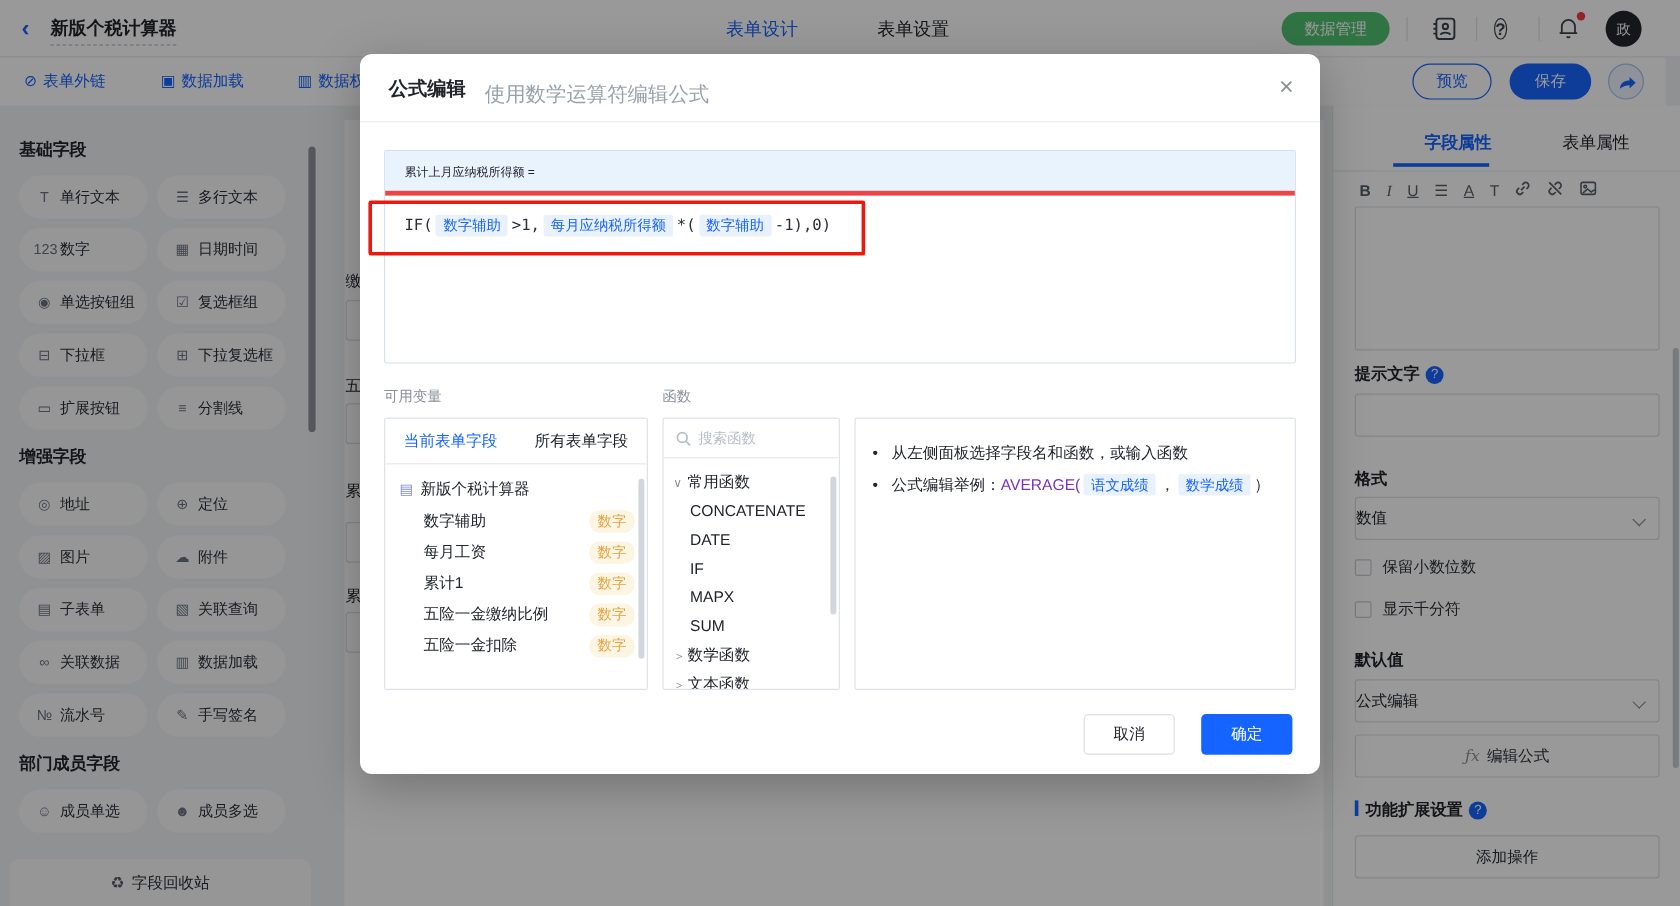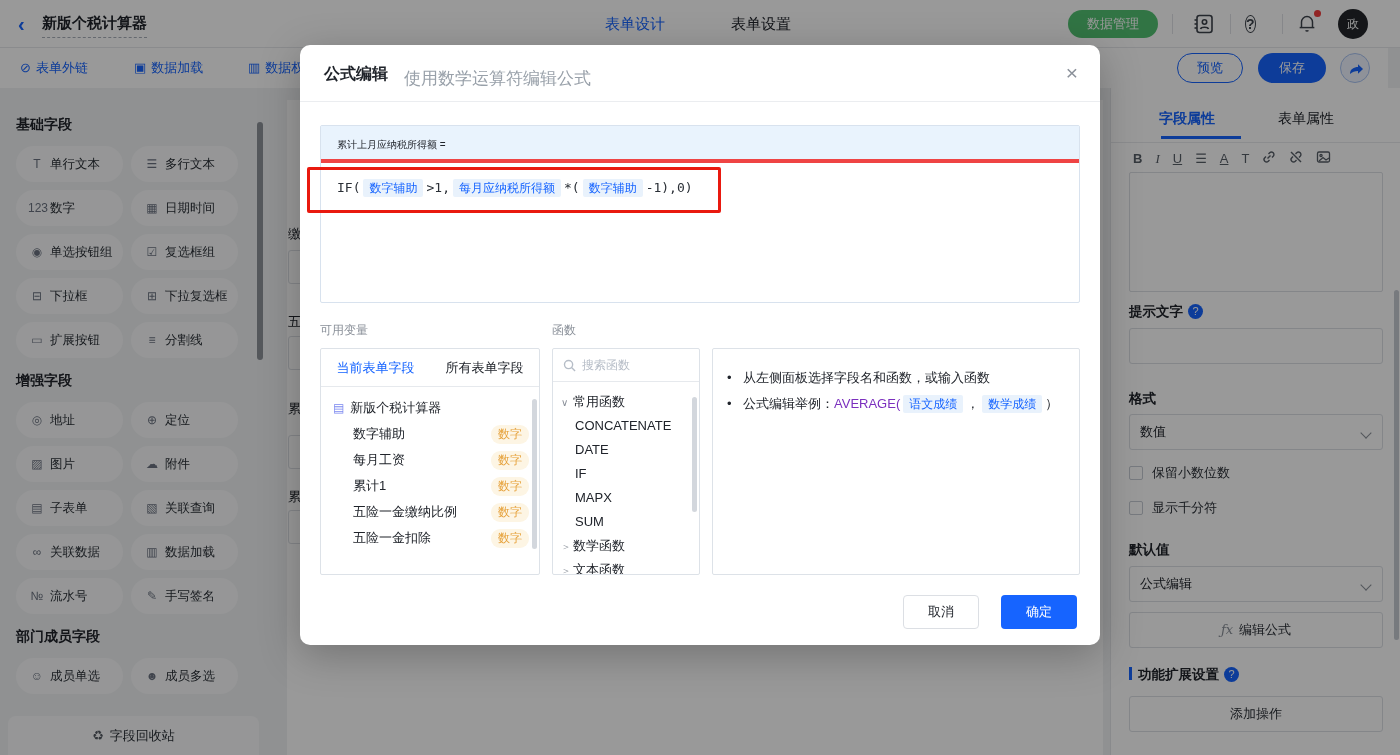--- a/index.html
+++ b/index.html
@@ -50,21 +50,21 @@
   .ptab.active { color:#1664ff; font-weight:bold; }
   .ptab-bar { position:absolute; left:50px; top:48px; width:80px; height:3px; background:#1664ff; }
   .props-divider { position:absolute; left:0; top:54px; width:290px; height:1px; background:#e8eaed; }
   .rt-toolbar { position:absolute; left:22px; top:62px; width:250px; display:flex; gap:13px; align-items:center; color:#585f68; font-size:13px; }
   .rt-btn { cursor:pointer; }
   .rt-btn.b { font-weight:bold; } .rt-btn.i { font-style:italic; font-family:"Liberation Serif",serif; } .rt-btn.u { text-decoration:underline; } .rt-btn.a { text-decoration:underline; }
   .rt-area { position:absolute; left:18px; top:84px; width:254px; height:120px; border:1px solid #dcdfe5; border-radius:2px; }
   .plabel { position:absolute; left:18px; font-size:13.5px; font-weight:bold; color:#20242b; }
   .qbadge { display:inline-block; width:15px; height:15px; background:#1664ff; color:#fff; border-radius:50%; font-size:11px; font-weight:normal; text-align:center; line-height:15px; margin-left:5px; vertical-align:1px; }
   .pinput { position:absolute; left:18px; width:254px; height:36px; border:1px solid #dcdfe5; border-radius:3px; background:#fff; font-size:13px; padding:0 10px; color:#20242b; font-family:"Liberation Sans",sans-serif; }
-  .pselect { position:absolute; left:18px; width:254px; height:36px; border:1px solid #dcdfe5; border-radius:3px; background:#fff; font-size:13px; line-height:34px; padding-left:10px; cursor:pointer; }
+  .pselect { position:absolute; left:18px; width:254px; height:36px; border:1px solid #dcdfe5; border-radius:3px; background:#fff; font-size:13px; line-height:34px; cursor:pointer; }
   .chev { position:absolute; right:12px; top:14px; width:8px; height:8px; border-right:1.5px solid #8a9099; border-bottom:1.5px solid #8a9099; transform:rotate(45deg); }
   .pcheck { position:absolute; left:18px; font-size:13px; color:#2a2f36; display:flex; align-items:center; cursor:pointer; }
   .cbox { width:14px; height:14px; border:1px solid #c6ccd4; border-radius:2px; background:#fff; margin-right:9px; }
   .pbutton { position:absolute; left:18px; width:254px; height:36px; border:1px solid #dcdfe5; border-radius:3px; background:#fff; font-size:13px; text-align:center; line-height:34px; color:#2a2f36; cursor:pointer; }
   .fx { color:#8a9099; font-family:"DejaVu Serif",serif; font-style:italic; margin-right:6px; }
   .sect-head { position:absolute; left:18px; font-size:13.5px; font-weight:bold; }
   .sect-bar { display:inline-block; width:3px; height:13px; background:#1664ff; margin-right:6px; vertical-align:-1px; }
   .props-thumb { position:absolute; left:283px; top:202px; width:5px; height:350px; background:#c7ccd3; border-radius:3px; }
 
   
@@ -266,22 +266,22 @@
   <div class="stub-input" style="top:150px"></div>
   <span class="stub-label" style="top:213px">五</span>
   <div class="stub-input" style="top:236px"></div>
   <span class="stub-label" style="top:300px">累</span>
   <div class="stub-input" style="top:335px"></div>
   <span class="stub-label" style="top:388px">累</span>
   <div class="stub-input" style="top:410px"></div>
 </div>
 
 <aside class="props">
-  <span class="ptab active" style="left:48px">字段属性</span>
-  <span class="ptab" style="left:167px">表单属性</span>
+  <span class="ptab active" style="left:76px">字段属性</span>
+  <span class="ptab" style="left:191px">表单属性</span>
   <span class="ptab-bar"></span>
   <div class="props-divider"></div>
   <div class="rt-toolbar" id="rt-toolbar">
       <span class="rt-btn b">B</span>
       <span class="rt-btn i">I</span>
       <span class="rt-btn u">U</span>
       <span class="rt-btn ">☰</span>
       <span class="rt-btn a">A</span>
       <span class="rt-btn ">T</span>
       <span class="rt-btn"><svg width="14" height="14" viewBox="0 0 14 14" fill="none" stroke="#585f68" stroke-width="1.4">

